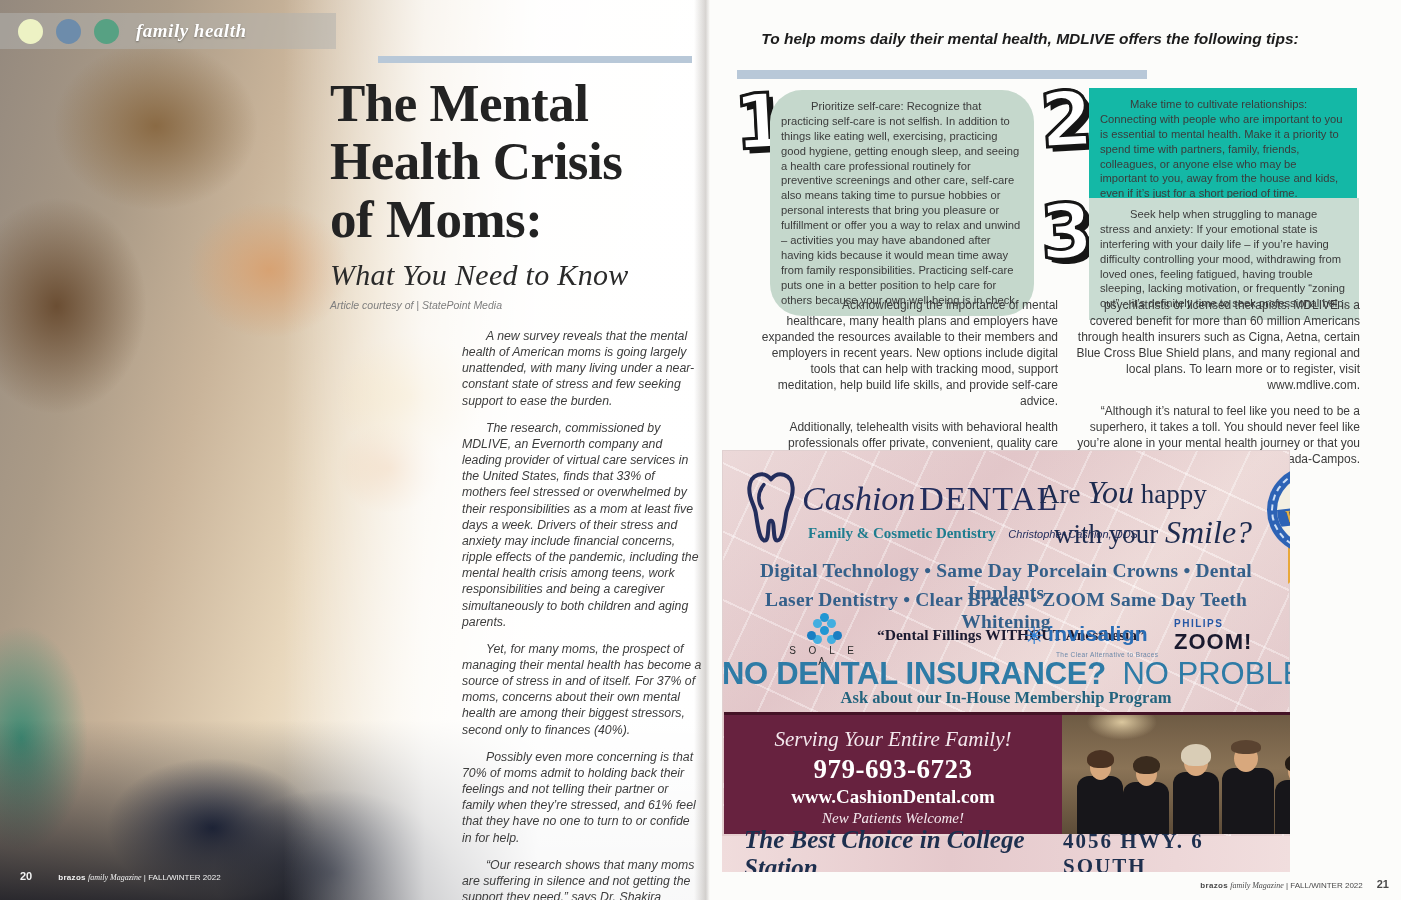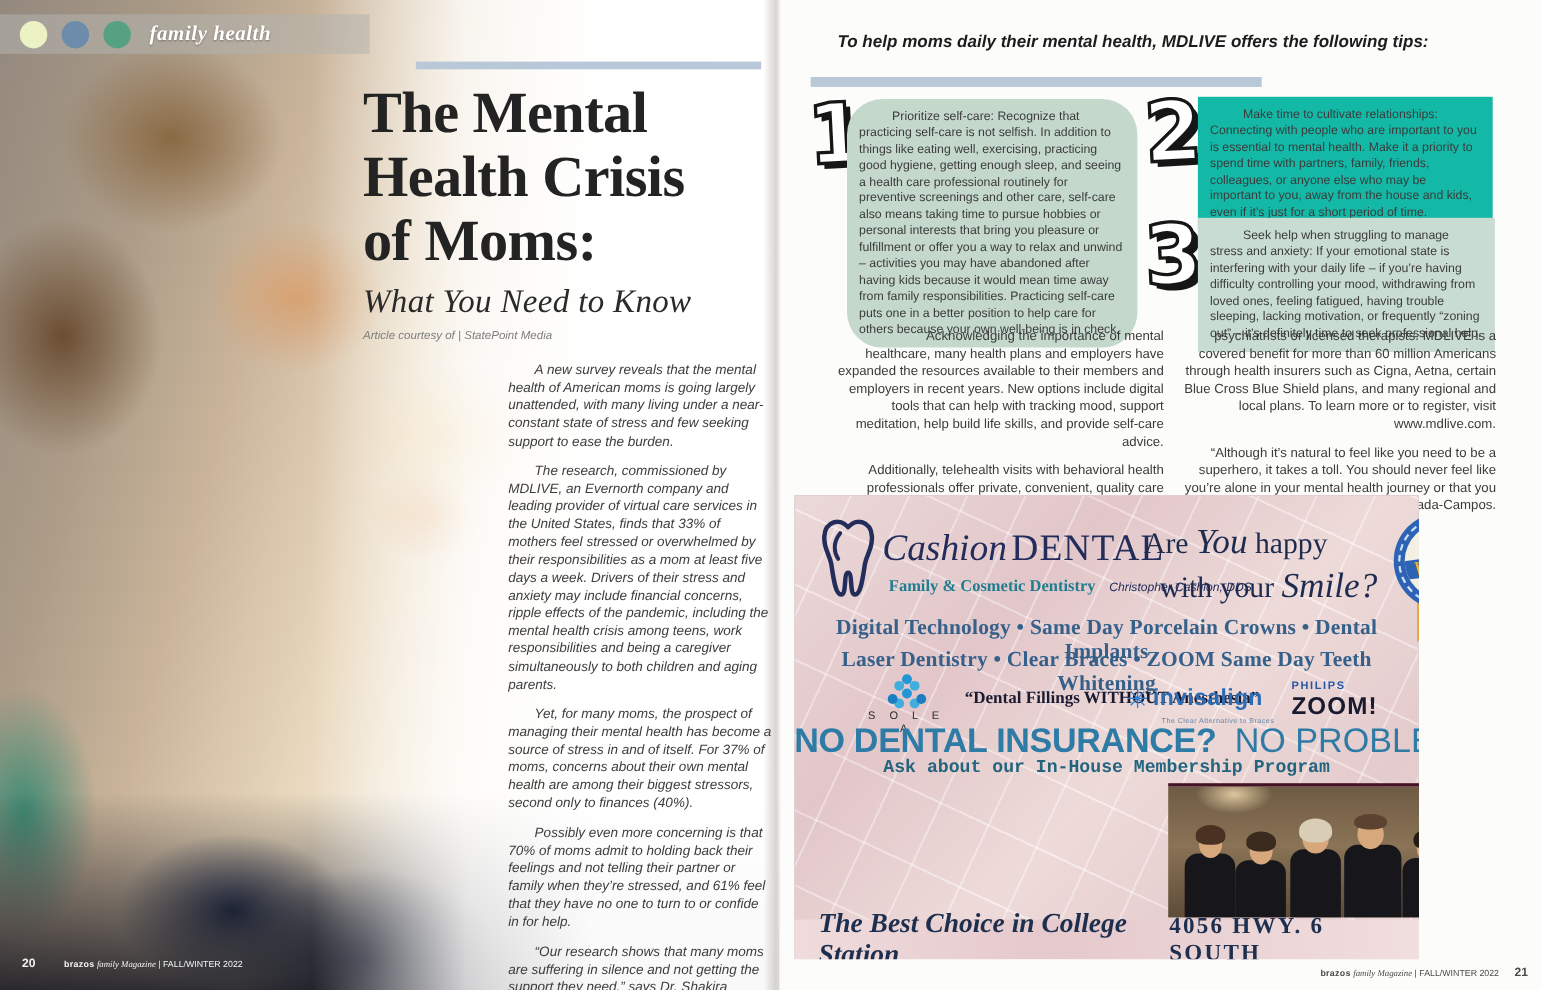--- a/index.html
+++ b/index.html
@@ -147,21 +147,21 @@
   .invis-star { color:#2c7fd6; font-size:24px; vertical-align:-3px; margin-right:4px; }
   .invis-name { font-size:21px; color:#2a6db5; font-weight:bold; letter-spacing:0.3px; }
   .invis-sub { display:block; font-size:6.5px; color:#6a87a8; margin-left:32px; margin-top:1px; letter-spacing:0.4px; }
   .philips { position:absolute; left:452px; top:168px; }
   .philips .ph { font-size:10px; font-weight:bold; color:#2456a4; letter-spacing:1.5px; }
   .philips .zm { font-size:22px; font-weight:bold; color:#1a1a2e; letter-spacing:1px; margin-top:0px; font-family:"Liberation Sans",sans-serif; }
 
   .insurance-line { position:absolute; top:206px; left:0; width:100%; text-align:left; font-size:31px; color:#2e7ba6; white-space:nowrap; }
   .insurance-line .hard { font-weight:bold; letter-spacing:-0.3px; }
   .insurance-line .soft { font-weight:normal; margin-left:8px; }
-  .membership { position:absolute; top:238px; left:0; width:100%; text-align:center; font-family:Liberation Mono, monospace; font-weight:bold; font-size:16.5px; color:#23647e; }
+  .membership { position:absolute; top:238px; left:0; width:100%; text-align:center; font-family:Liberation Serif, serif; font-weight:bold; font-size:16.5px; color:#23647e; }
 
   .family-banner {
     position:absolute; left:2px; top:262px; width:338px; height:122px;
     background:#67223f; border-top:3px solid #441326; color:#fff; text-align:center;
     font-family:"Liberation Serif",serif;
   }
   .fb-line1 { font-style:italic; font-size:21px; margin-top:12px; color:#f4e9ee; }
   .fb-phone { font-weight:bold; font-size:27px; margin-top:2px; letter-spacing:0.5px; }
   .fb-site { font-weight:bold; font-size:19px; margin-top:1px; }
   .fb-line4 { font-style:italic; font-size:15px; margin-top:2px; color:#f4e9ee; }
@@ -313,20 +313,26 @@
         <div class="ph">PHILIPS</div>
         <div class="zm">ZOOM!</div>
       </div>
 
       <div class="insurance-line">
         <span class="hard">NO DENTAL INSURANCE?</span>
         <span class="soft">NO PROBLEM!</span>
       </div>
       <div class="membership">Ask about our In-House Membership Program</div>
 
+      <div class="family-banner">
+        <div class="fb-line1">Serving Your Entire Family!</div>
+        <div class="fb-phone">979-693-6723</div>
+        <div class="fb-site">www.CashionDental.com</div>
+        <div class="fb-line4">New Patients Welcome!</div>
+      </div>
 
       <div class="team-photo">
         <div class="person" style="left:14px">
             <div class="p-head">
               <div class="p-hair" style="background:#4a3222"></div>
             </div>
             <div class="p-body"></div>
           </div>
         <div class="person" style="left:60px">
             <div class="p-head">

